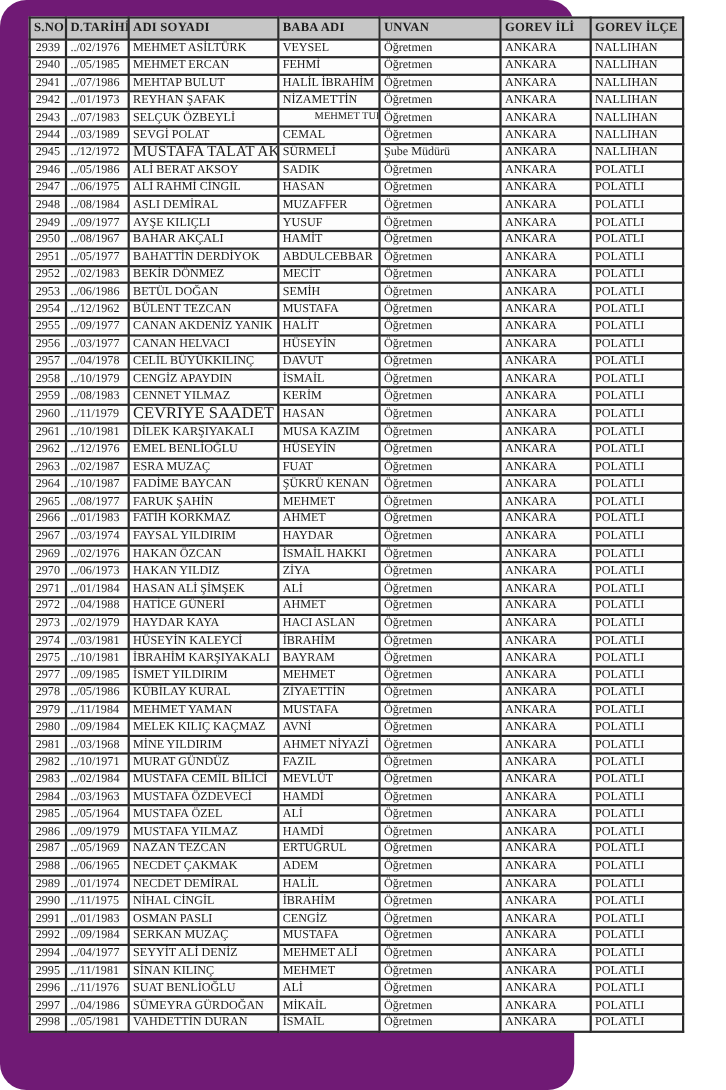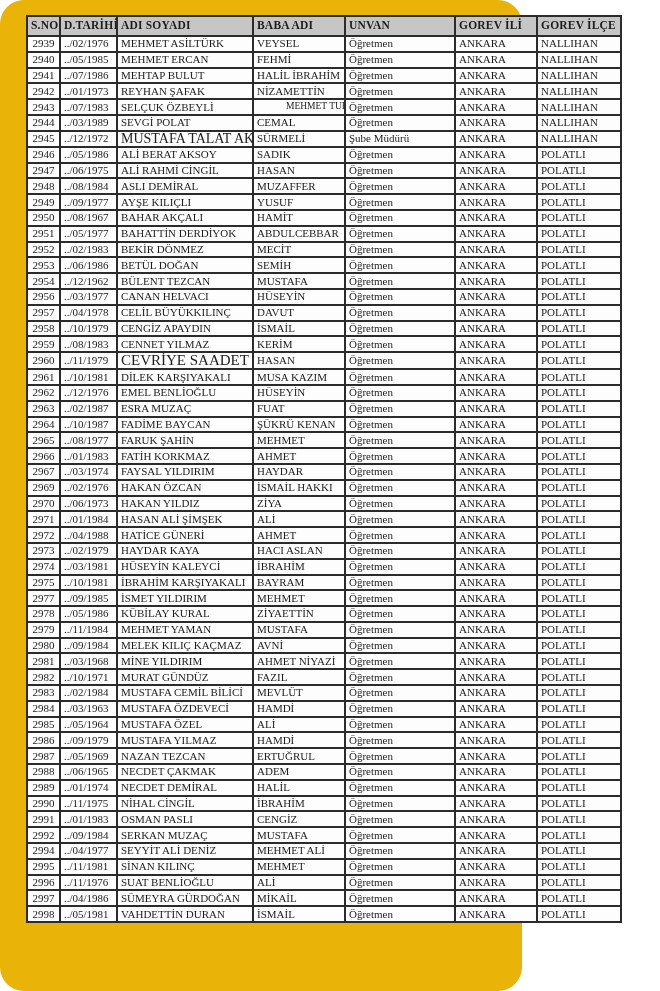--- a/index.html
+++ b/index.html
@@ -9,21 +9,21 @@
     width: 660px;
     height: 991px;
     overflow: hidden;
     font-family: "Liberation Serif", serif;
   }
   .scan-page {
     position: absolute;
     left: 0; top: 0;
     width: 522px;
     height: 991px;
-    background: #eab308;
+    background: #701a75;
     border-radius: 24px;
   }
   table.doc-table {
     position: absolute;
     left: 26px;
     top: 15px;
     width: 594px;
     border-collapse: collapse;
     table-layout: fixed;
     background: #fdfdfd;
@@ -218,20 +218,29 @@
         <tr class="data-row">
           <td class="col-0">2954</td>
           <td class="col-1">../12/1962</td>
           <td class="col-2">BÜLENT TEZCAN</td>
           <td class="col-3">MUSTAFA</td>
           <td class="col-4">Öğretmen</td>
           <td class="col-5">ANKARA</td>
           <td class="col-6">POLATLI</td>
         </tr>
         <tr class="data-row">
+          <td class="col-0">2955</td>
+          <td class="col-1">../09/1977</td>
+          <td class="col-2">CANAN AKDENİZ YANIK</td>
+          <td class="col-3">HALİT</td>
+          <td class="col-4">Öğretmen</td>
+          <td class="col-5">ANKARA</td>
+          <td class="col-6">POLATLI</td>
+        </tr>
+        <tr class="data-row">
           <td class="col-0">2956</td>
           <td class="col-1">../03/1977</td>
           <td class="col-2">CANAN HELVACI</td>
           <td class="col-3">HÜSEYİN</td>
           <td class="col-4">Öğretmen</td>
           <td class="col-5">ANKARA</td>
           <td class="col-6">POLATLI</td>
         </tr>
         <tr class="data-row">
           <td class="col-0">2957</td>

